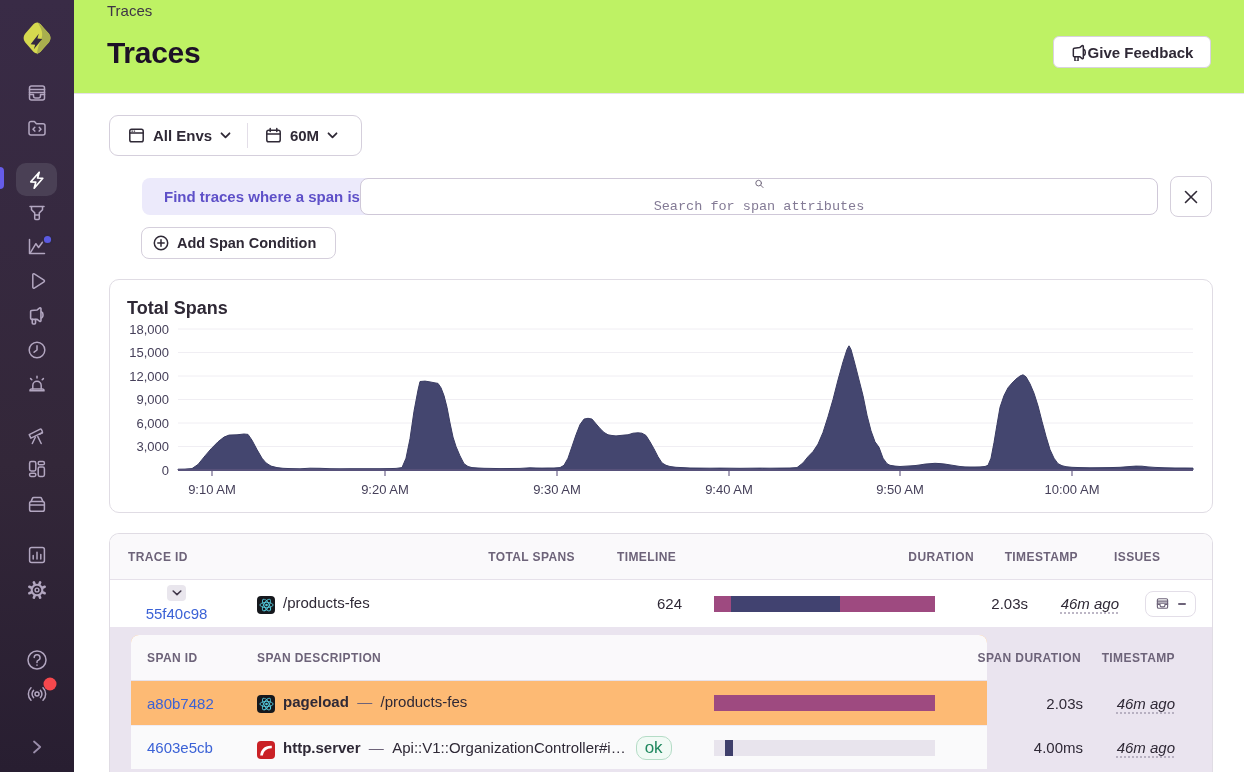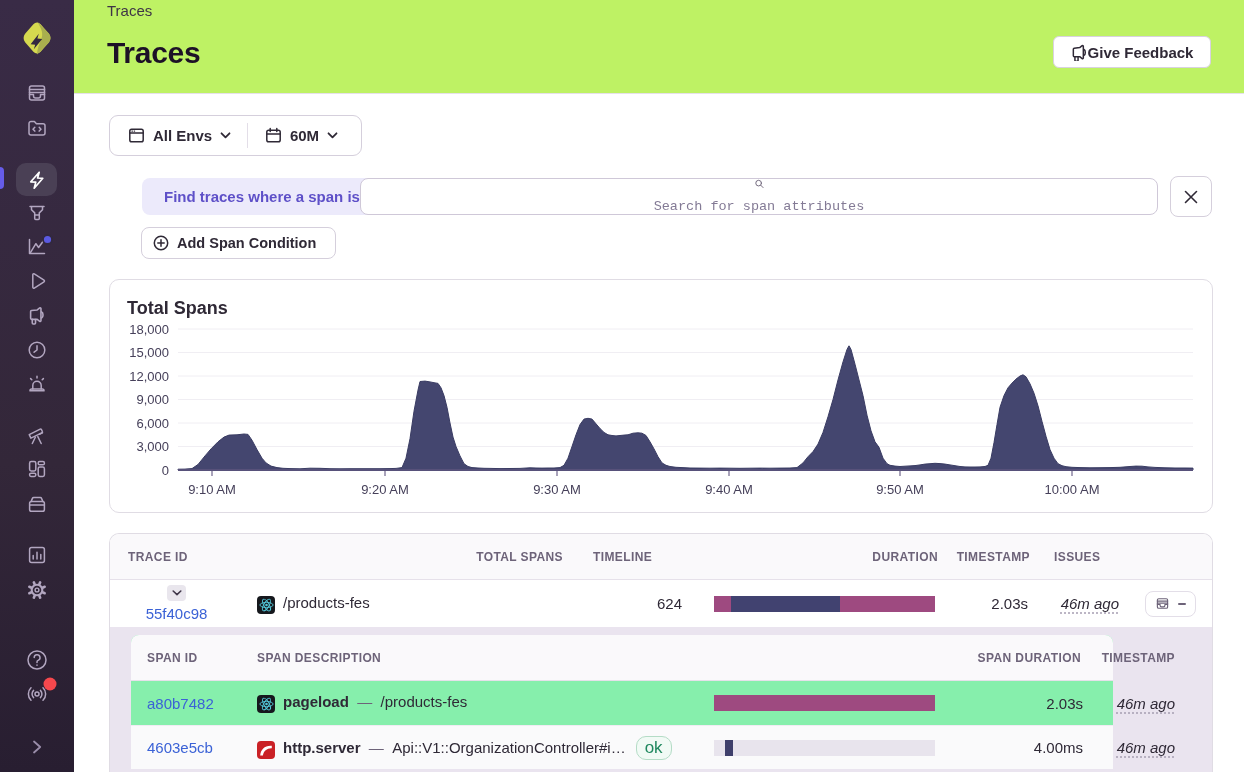--- a/index.html
+++ b/index.html
@@ -27,32 +27,32 @@
 #chip { left:110px; top:178px; width:240px; height:37px; background:#eceafb; border-radius:8px; display:flex; align-items:center; justify-content:center; font-size:15px; font-weight:bold; color:#5e50c8;margin-left:32px; }
 #search { left:360px; top:178px; width:798px; height:37px; background:#fff; border:1px solid #cfc8d8; border-radius:8px; display:flex; align-items:center; padding:0 12px; gap:10px;flex-direction:column; }
 #search .ph { font-family:"Liberation Mono",monospace; font-size:13.5px; color:#837a95; }
 #xbtn { left:1170px; top:176px; width:42px; height:41px; background:#fff; border:1px solid #d5cfdc; border-radius:8px; display:flex; align-items:center; justify-content:center; }
 #addspan { left:109px; top:227px; width:195px; height:32px; background:#fff; border:1px solid #d5cfdc; border-radius:8px; display:flex; align-items:center; gap:8px; padding:0 11px; font-size:14.5px; font-weight:bold; color:#2f2936; white-space:nowrap;margin-left:32px; }
 
 #chart { left:109px; top:279px; width:1104px; height:234px; background:#fff; border:1px solid #e0dce4; border-radius:10px; }
 #chart-title { position:absolute; left:17px; top:18px; font-size:18px; font-weight:bold; color:#2f2936; }
 
 #table { left:109px; top:533px; width:1104px; height:239px; background:#fff; border:1px solid #e0dce4; border-radius:10px 10px 0 0; border-bottom:none; overflow:hidden; }
-.thead { display:grid; grid-template-columns:131px 336px 121px 254px 92px 91px 79px; height:46px; background:#faf9fb; border-bottom:1px solid #e6e1ea; align-items:center; font-size:12px; font-weight:bold; color:#6d6379; letter-spacing:0.4px; }
+.thead { display:grid; grid-template-columns:131px 336px 121px 254px 92px 91px 79px; height:46px; background:#faf9fb; border-bottom:1px solid #e6e1ea; align-items:center; font-size:12px; font-weight:bold; color:#6d6379; letter-spacing:0.4px;gap:12px; }
 .thead>div { padding:0 16px; white-space:nowrap; }
 .thead>div.ral { padding-left:0; padding-right:14px; }
 .thead>div:first-child { padding-left:18px; }
 .thead>div:last-child { padding-left:10px; }
 .trow { display:grid; grid-template-columns:131px 336px 121px 254px 92px 91px 79px; height:47px; align-items:center; font-size:15px; color:#2f2936; }
 .trow>div.ral { padding-left:0; }
 .trow>div:first-child { padding-left:18px; }
 .trow>div:last-child { padding-left:10px; }
 .ral { text-align:right; }
 #subwrap { background:#eae4ef; height:146px; padding:8px 0 0 21px; }
-#subcard { width:982px; background:#86efac; border-radius:8px 8px 0 0; }
+#subcard { width:856px; background:#fdba74; border-radius:8px 8px 0 0; }
 .shead { display:grid; grid-template-columns:110px 457px 254px 147px 94px; height:46px; background:#faf9fb; border-bottom:1px solid #e6e1ea; border-radius:8px 8px 0 0; align-items:center; font-size:12px; font-weight:bold; color:#6d6379; letter-spacing:0.4px; }
 .shead>div { padding:0 16px; white-space:nowrap; }
 .shead>div.ral { padding-left:0; padding-right:18px; }
 .srow { display:grid; grid-template-columns:110px 457px 254px 147px 94px; height:44px; align-items:center; font-size:15px; color:#2f2936; }
 .srow>div.ral { padding-left:0; }
 .srow>div:last-child.ral { padding-right:18px; }
 .link { color:#3b62d6; }
 .dotted { text-decoration:underline dotted #a79fb2; text-underline-offset:4px;font-style:italic; }
 .cell { padding:0 16px; white-space:nowrap;flex-direction:column; }
 .bar { height:16px; display:flex; }

